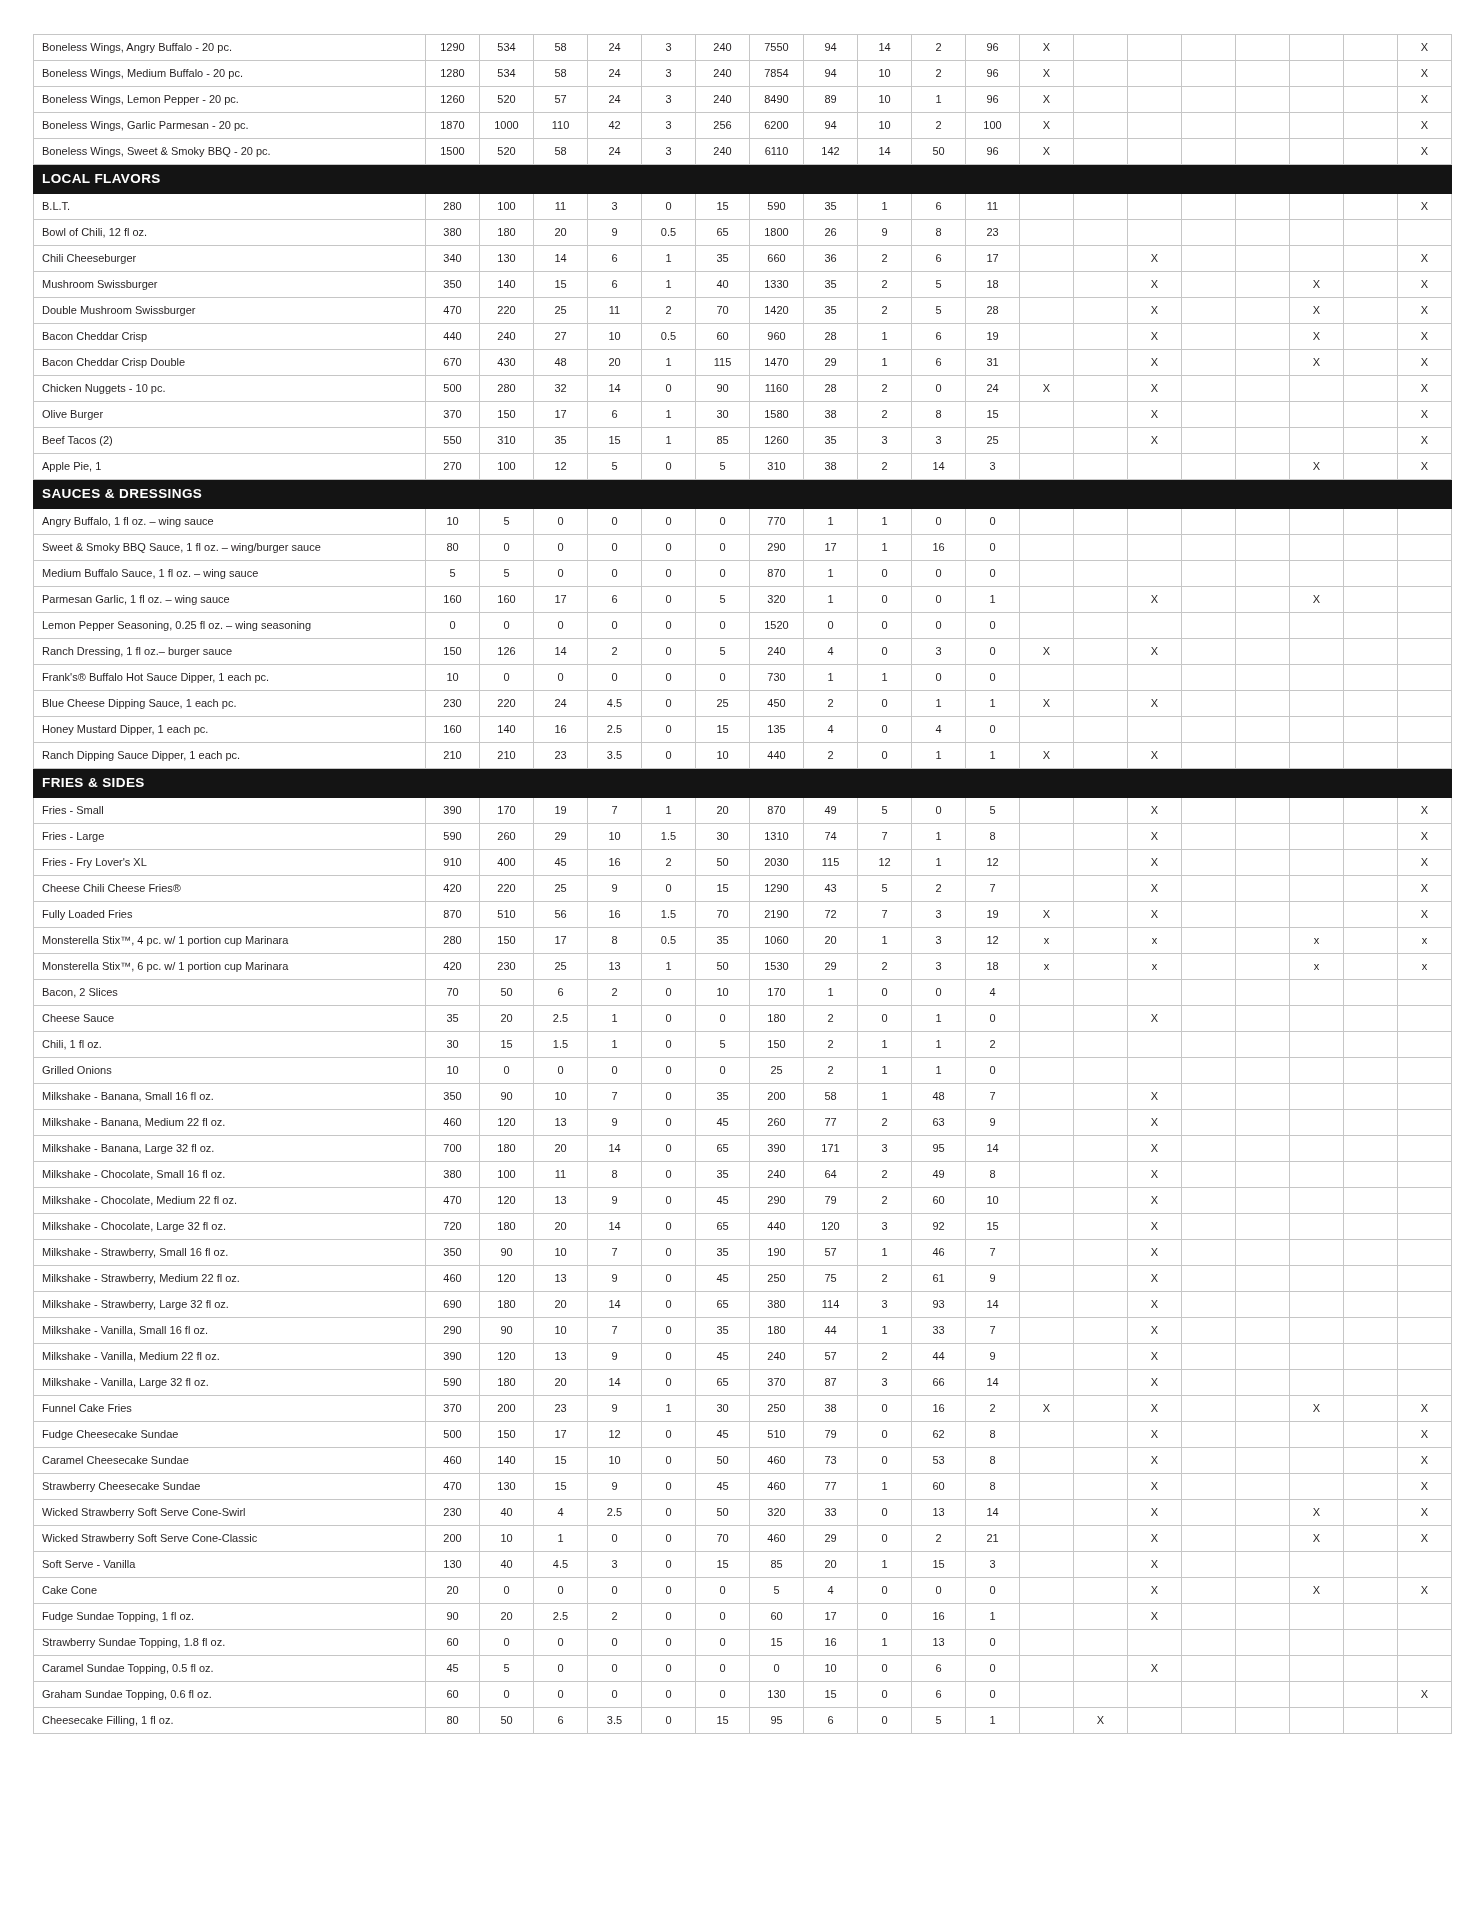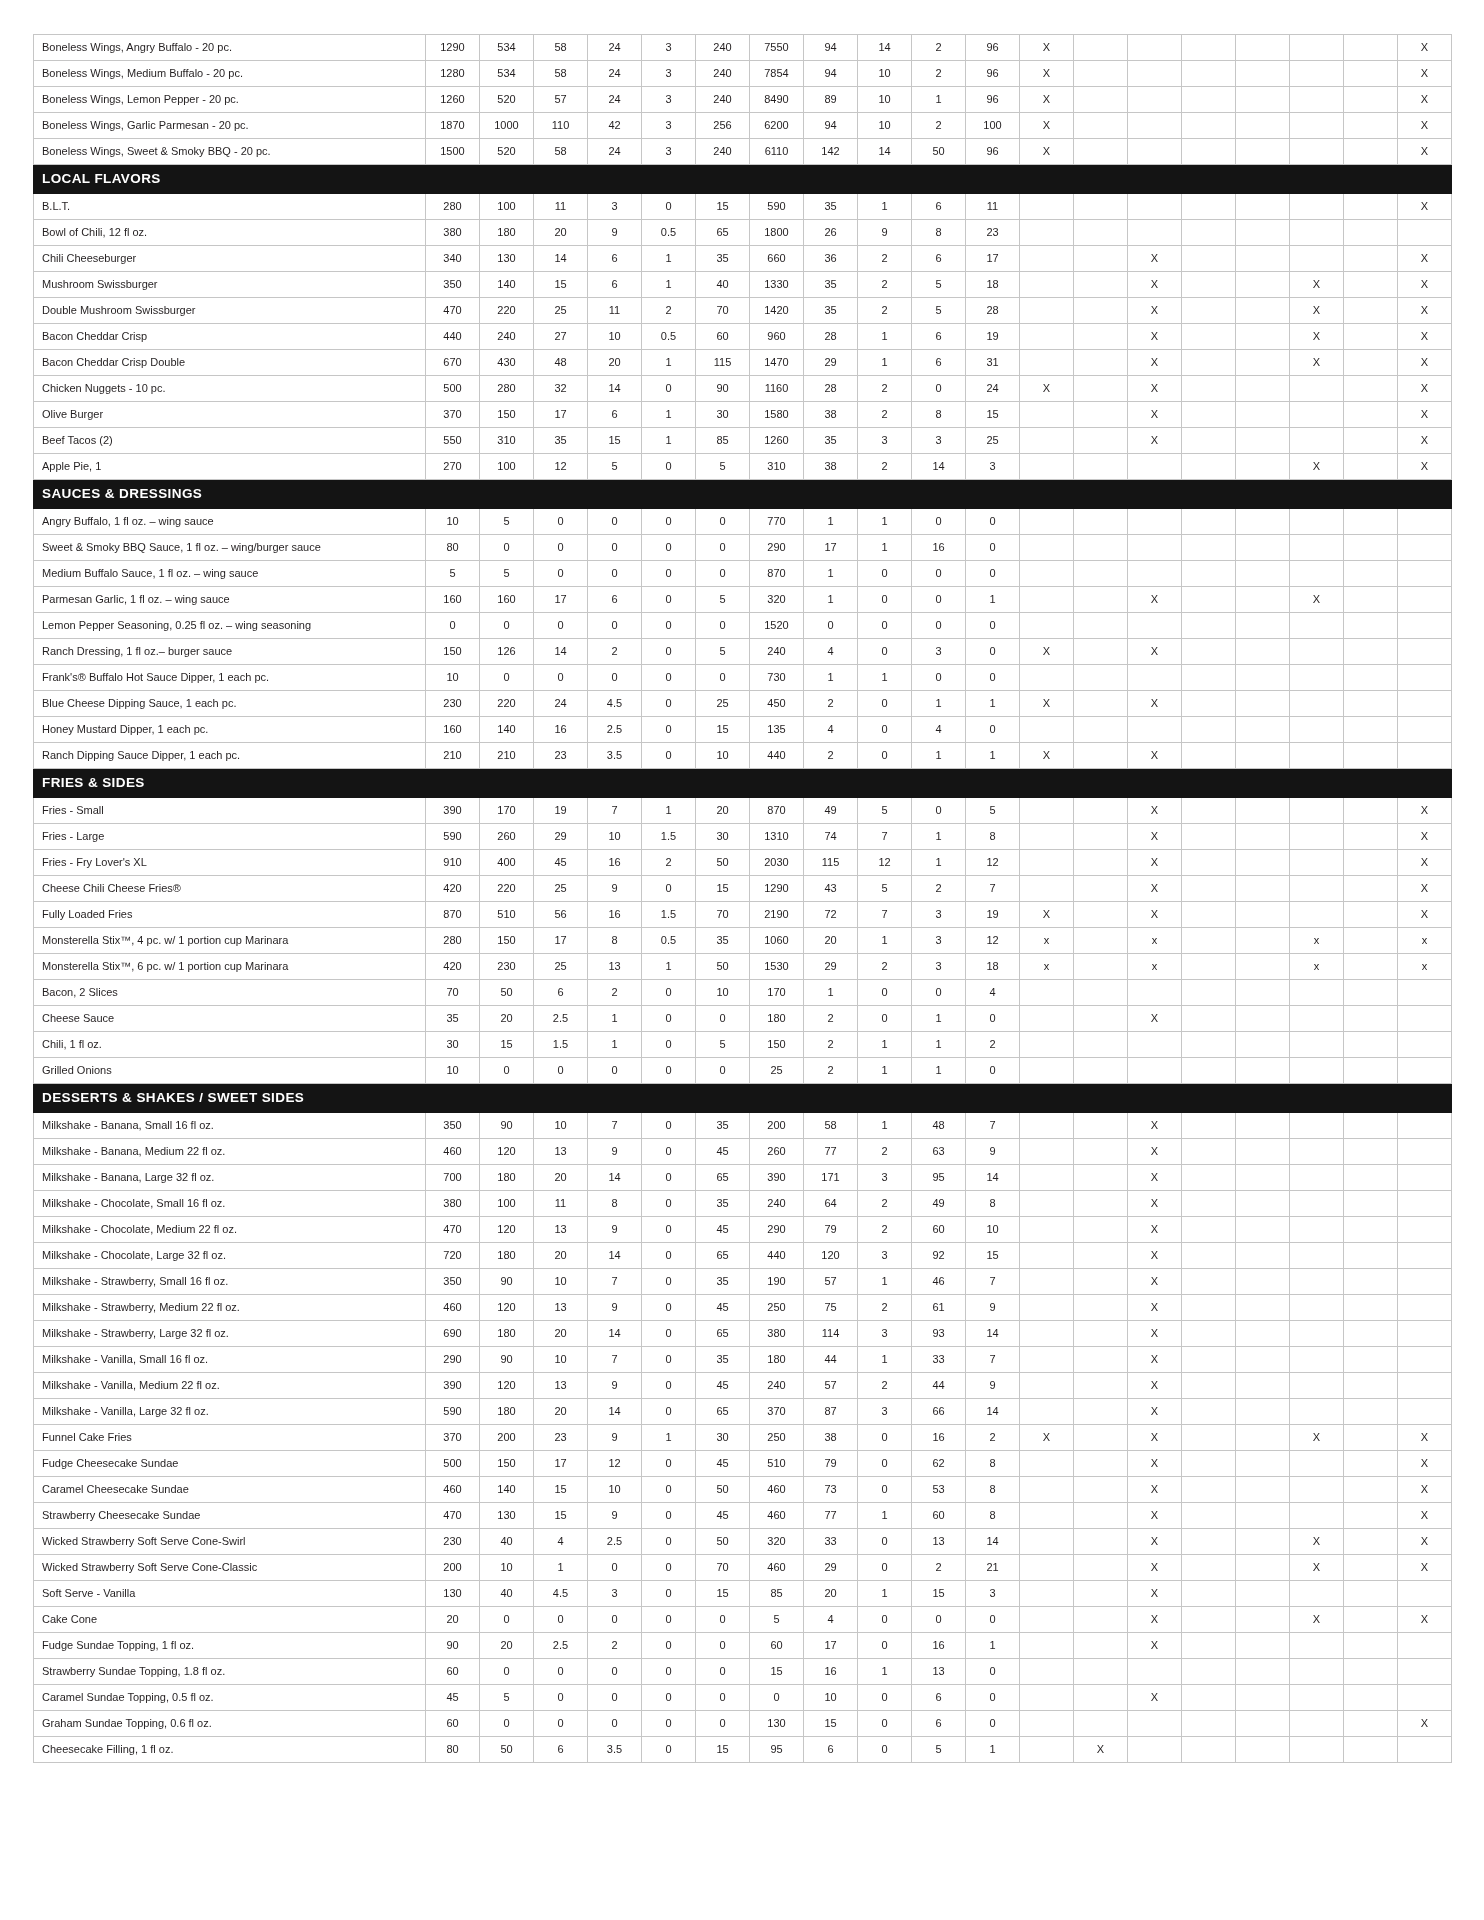--- a/index.html
+++ b/index.html
@@ -870,23 +870,20 @@
           <td class="num-cell">0</td>
           <td class="allergen-cell"></td>
           <td class="allergen-cell"></td>
           <td class="allergen-cell"></td>
           <td class="allergen-cell"></td>
           <td class="allergen-cell"></td>
           <td class="allergen-cell"></td>
           <td class="allergen-cell"></td>
           <td class="allergen-cell"></td>
         </tr>
-        <tr class="section-row">
-          <td class="section-cell" colspan="20">DESSERTS &amp; SHAKES / SWEET SIDES</td>
-        </tr>
         <tr class="item-row">
           <td class="name-cell">Milkshake - Banana, Small 16 fl oz.</td>
           <td class="num-cell">350</td>
           <td class="num-cell">90</td>
           <td class="num-cell">10</td>
           <td class="num-cell">7</td>
           <td class="num-cell">0</td>
           <td class="num-cell">35</td>
           <td class="num-cell">200</td>
           <td class="num-cell">58</td>

